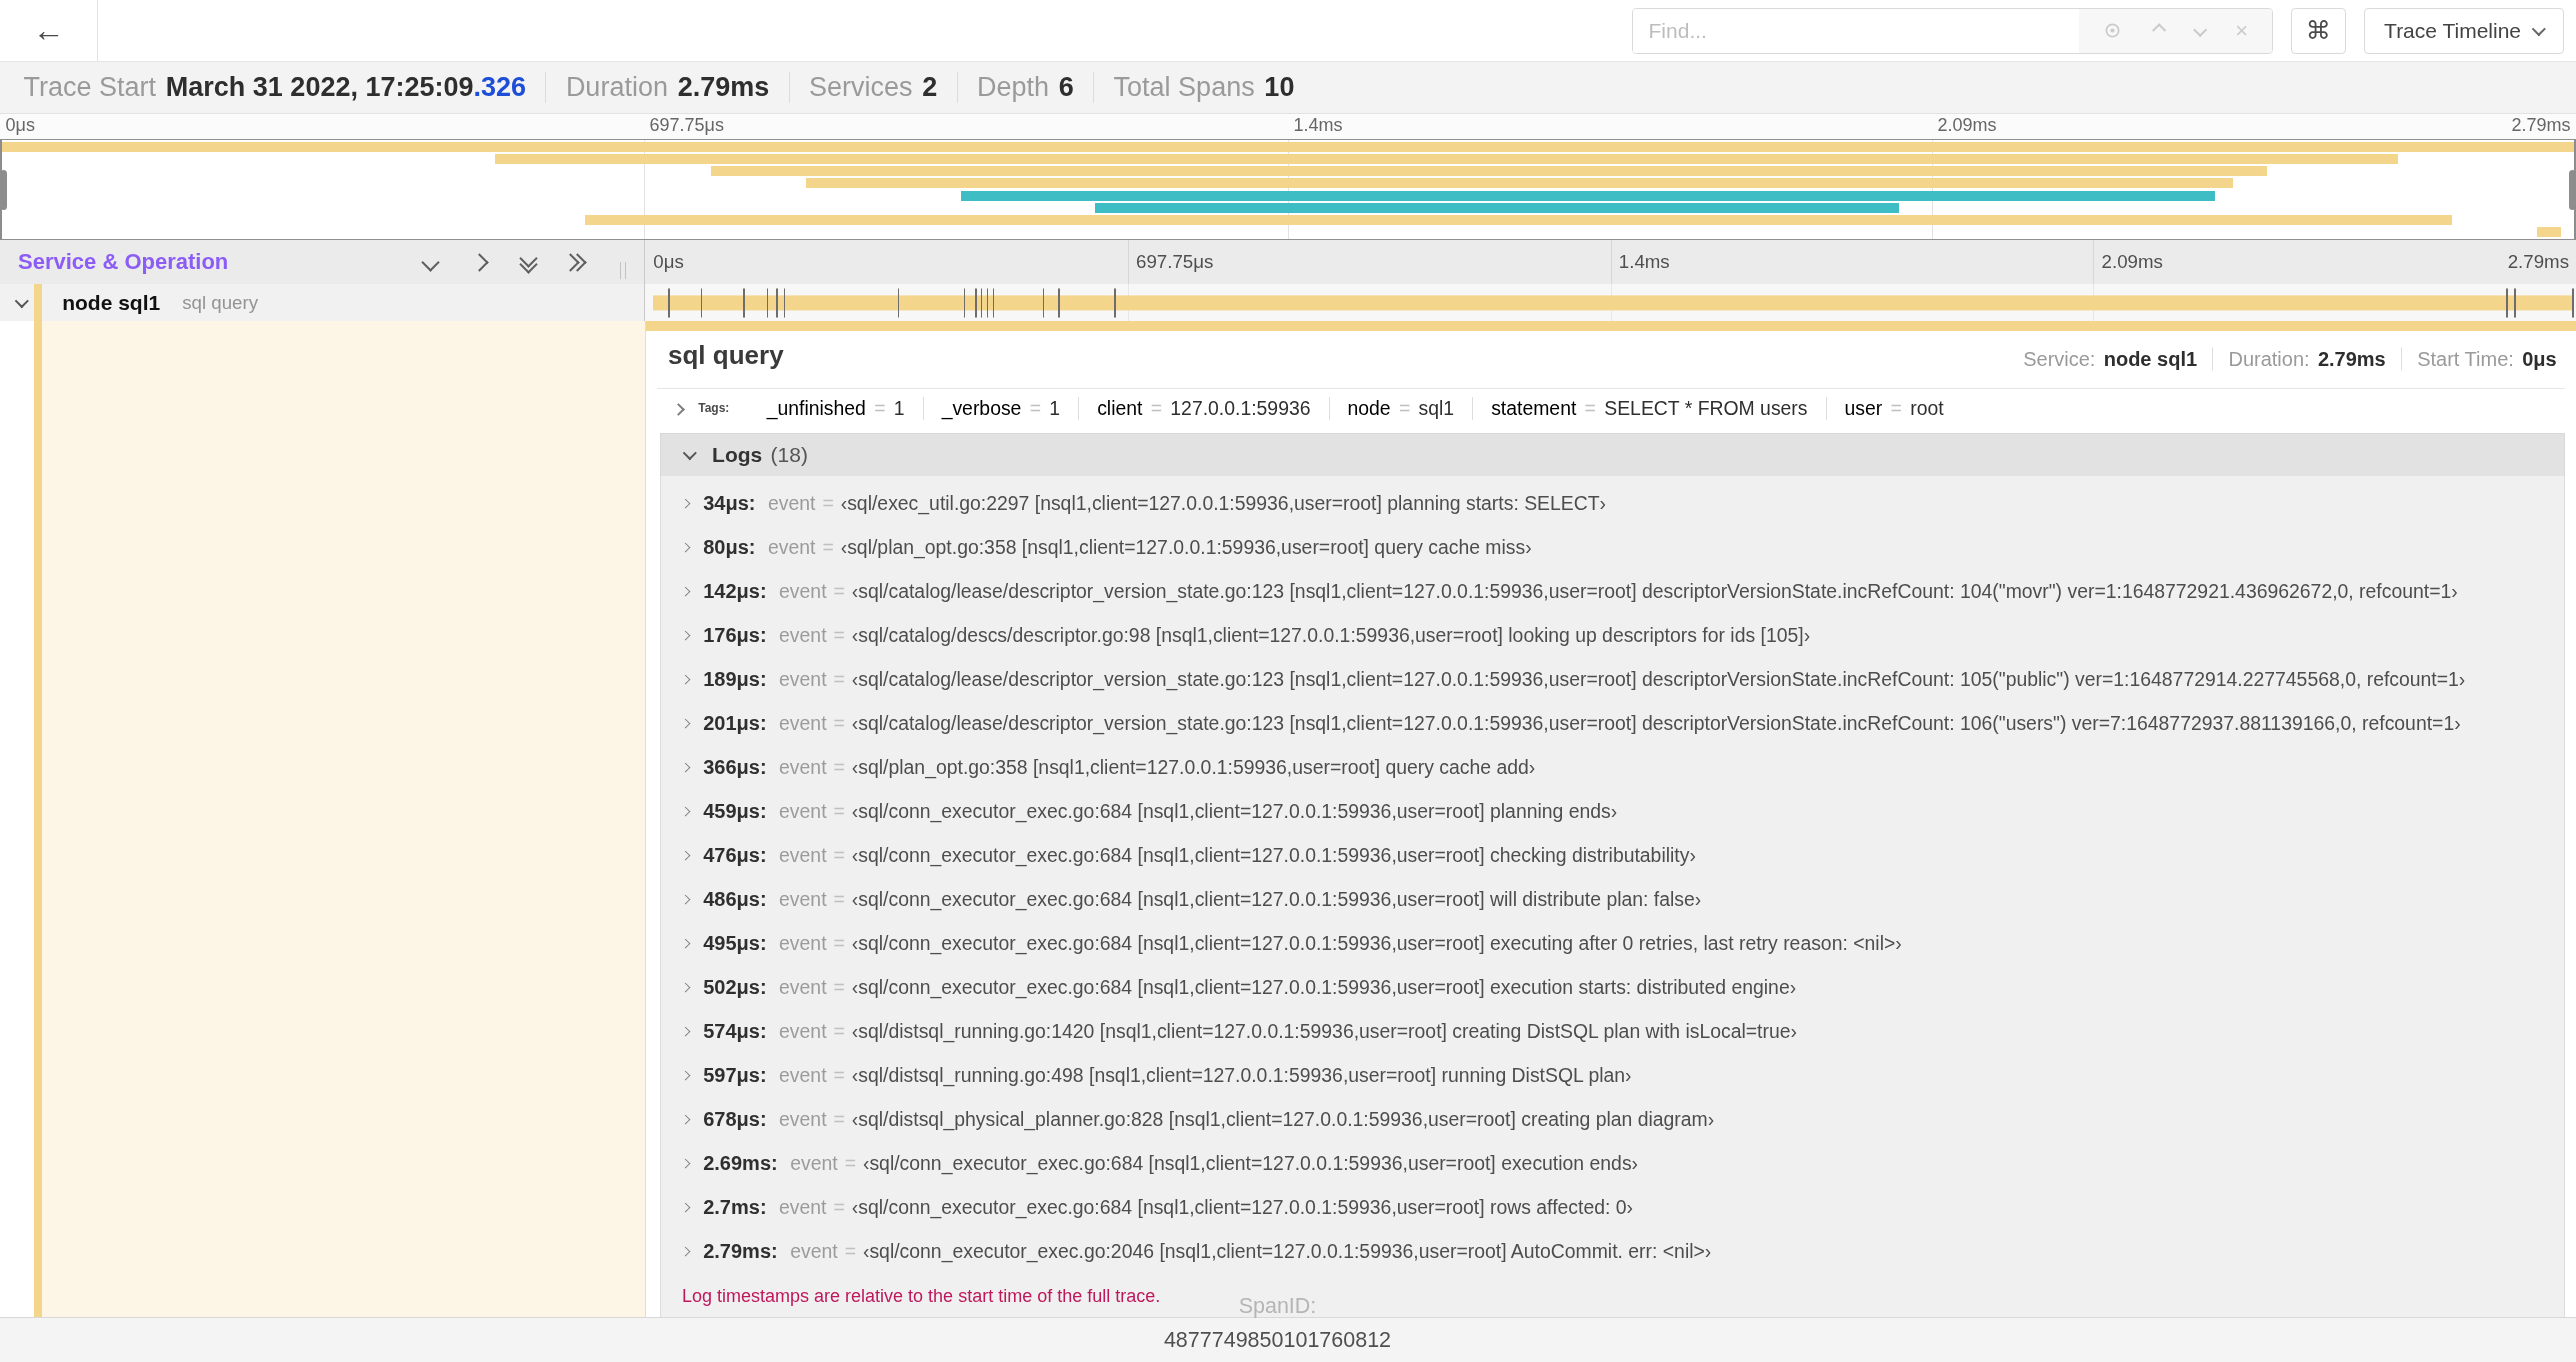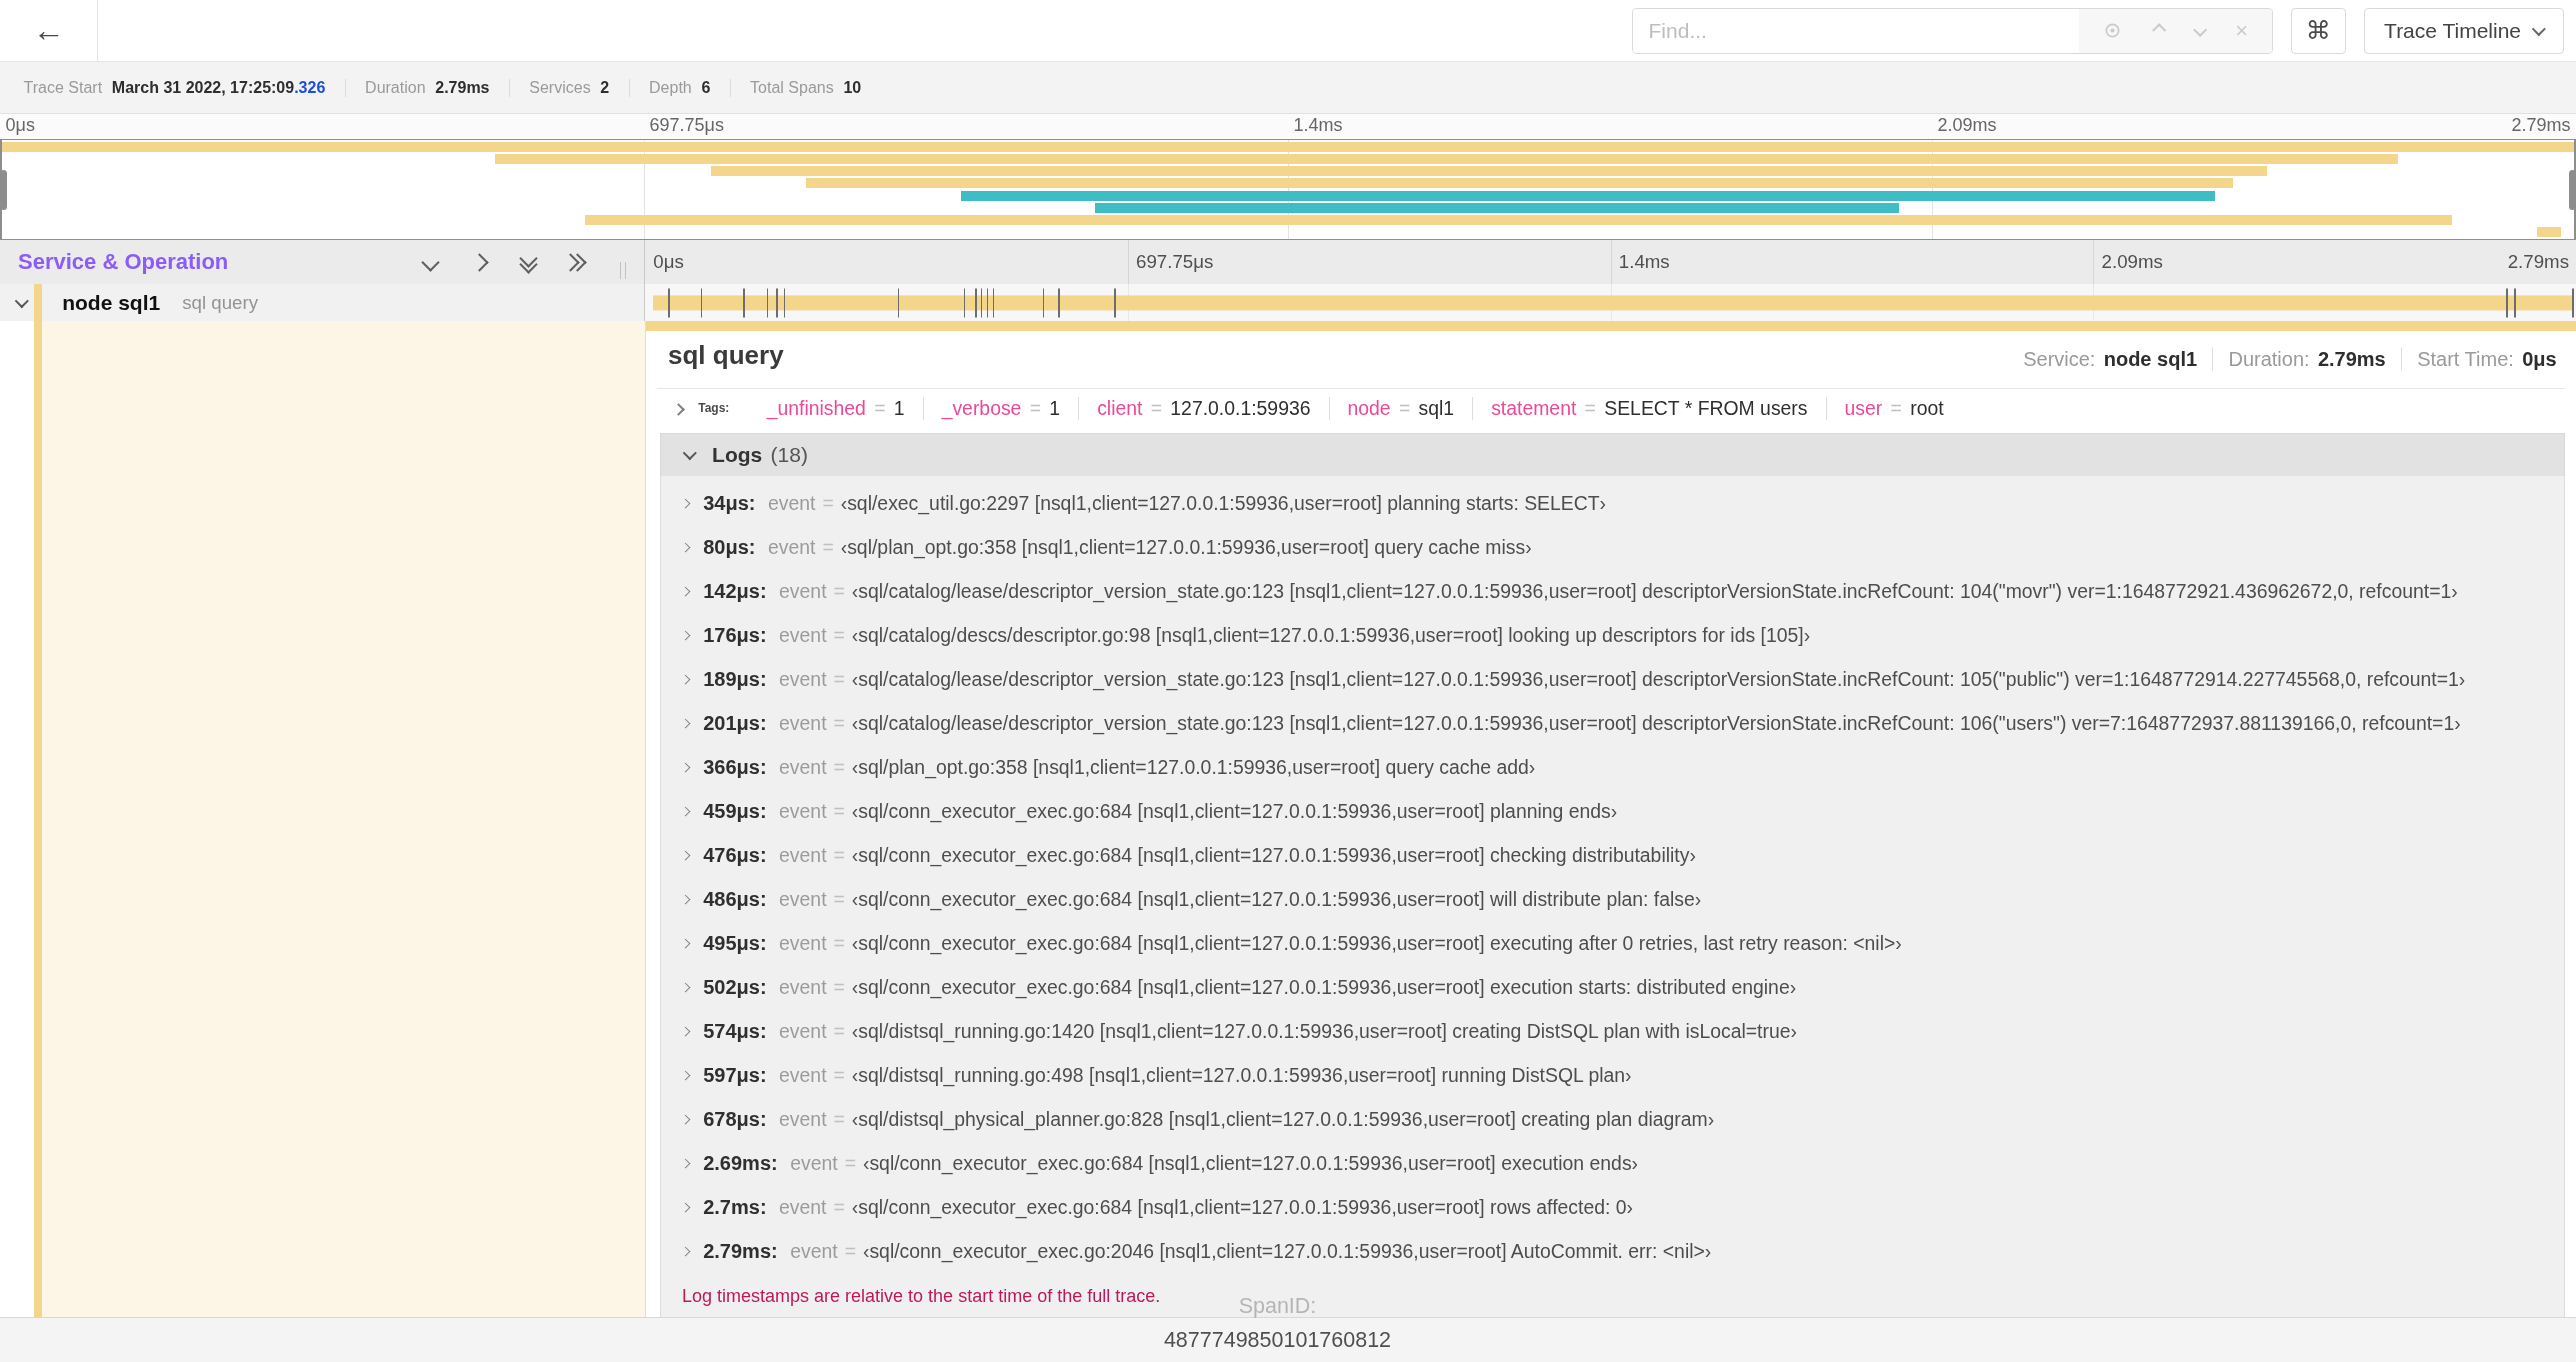--- a/index.html
+++ b/index.html
@@ -33,21 +33,21 @@
           display:flex;align-items:center;justify-content:center;font-size:25px;color:#4b4b4b;cursor:pointer;
           font-family:inherit;}
   .view-btn{height:46px;border:0.7px solid #d9d9d9;border-radius:4.2px;background:#fff;display:flex;
             align-items:center;gap:12.5px;padding:0 19.4px;font-size:21px;color:#434343;cursor:pointer;
             font-family:inherit;}
   .view-btn .chev{width:7.6px;height:7.6px;border-width:2.1px;color:#666;margin-top:-4.2px;}
 
   
   .metabar{position:absolute;top:62px;left:0;width:2576px;height:52px;background:#f3f3f3;
            border-bottom:0.7px solid #e2e2e2;display:flex;align-items:center;padding-left:4.2px;box-sizing:border-box;}
-  .meta-item{padding:0 19.4px;font-size:16px;color:#9a9a9a;display:flex;gap:9.7px;align-items:flex-end;}
+  .meta-item{padding:0 19.4px;font-size:27px;color:#9a9a9a;display:flex;gap:9.7px;align-items:flex-end;}
   .meta-item + .meta-item{border-left:0.7px solid #dcdcdc;}
   .meta-item b{color:#2e2e2e;}
   .meta-item .suffix{color:#1d4ed8;font-weight:bold;}
 
   
   .minimap{position:absolute;top:114px;left:0;width:2576px;height:126px;background:#fbfbfb;}
   .mini-ticks{position:absolute;top:0;left:0;right:0;height:25px;}
   .mini-ticks span{position:absolute;top:1.4px;font-size:18px;color:#666;white-space:nowrap;}
   .mini-canvas{position:absolute;top:25px;left:0;right:0;bottom:0;background:#fff;
                border-top:1.4px solid #8f8f8f;border-bottom:1.4px solid #8f8f8f;}
@@ -104,21 +104,21 @@
   .pm-item{padding:0 15.2px;font-size:20px;color:#9a9a9a;display:flex;gap:8.3px;align-items:baseline;}
   .pm-item:last-child{padding-right:0;}
   .pm-item + .pm-item{border-left:0.7px solid #ddd;}
   .pm-item b{color:#2e2e2e;}
   .panel-divider{height:0.7px;background:#e6e6e6;margin:0 11px 0 11px;}
   .tags-row{display:flex;align-items:center;height:40px;padding-left:28px;cursor:pointer;}
   .tags-row .chev{width:7px;height:7px;border-width:2.1px;color:#7d7d7d;margin-right:15.2px;margin-top:1.4px;}
   .tags-label{font-size:12px;font-weight:bold;color:#4a4a4a;margin-right:19.4px;}
   .tag-item{display:flex;align-items:baseline;gap:8.3px;font-size:19.4px;padding:0 18px;}
   .tag-item + .tag-item{border-left:0.7px solid #ddd;}
-  .tag-key{color:#ec4899;}
+  .tag-key{color:#000000;}
   .tag-eq{color:#c0c0c0;}
   .tag-val{color:#2f2f2f;}
   .logs-block{margin:4.2px 11px 0 14px;}
   .logs-header{height:43px;background:#e2e2e2;border:0.7px solid #d8d8d8;border-bottom:none;
                display:flex;align-items:center;padding-left:23.5px;box-sizing:border-box;cursor:pointer;}
   .logs-header .chev{width:7.6px;height:7.6px;border-width:2.1px;color:#555;margin-right:18px;margin-top:-2.8px;}
   .logs-title{font-size:21px;font-weight:bold;color:#333;margin-right:8.3px;}
   .logs-count{font-size:21px;color:#555;}
   .logs-body{background:#f0f0f0;border:0.7px solid #ddd;border-top:none;padding:5.5px 0 4.2px 0;}
   .log-row{height:44px;display:flex;align-items:center;padding-left:21px;cursor:pointer;}

